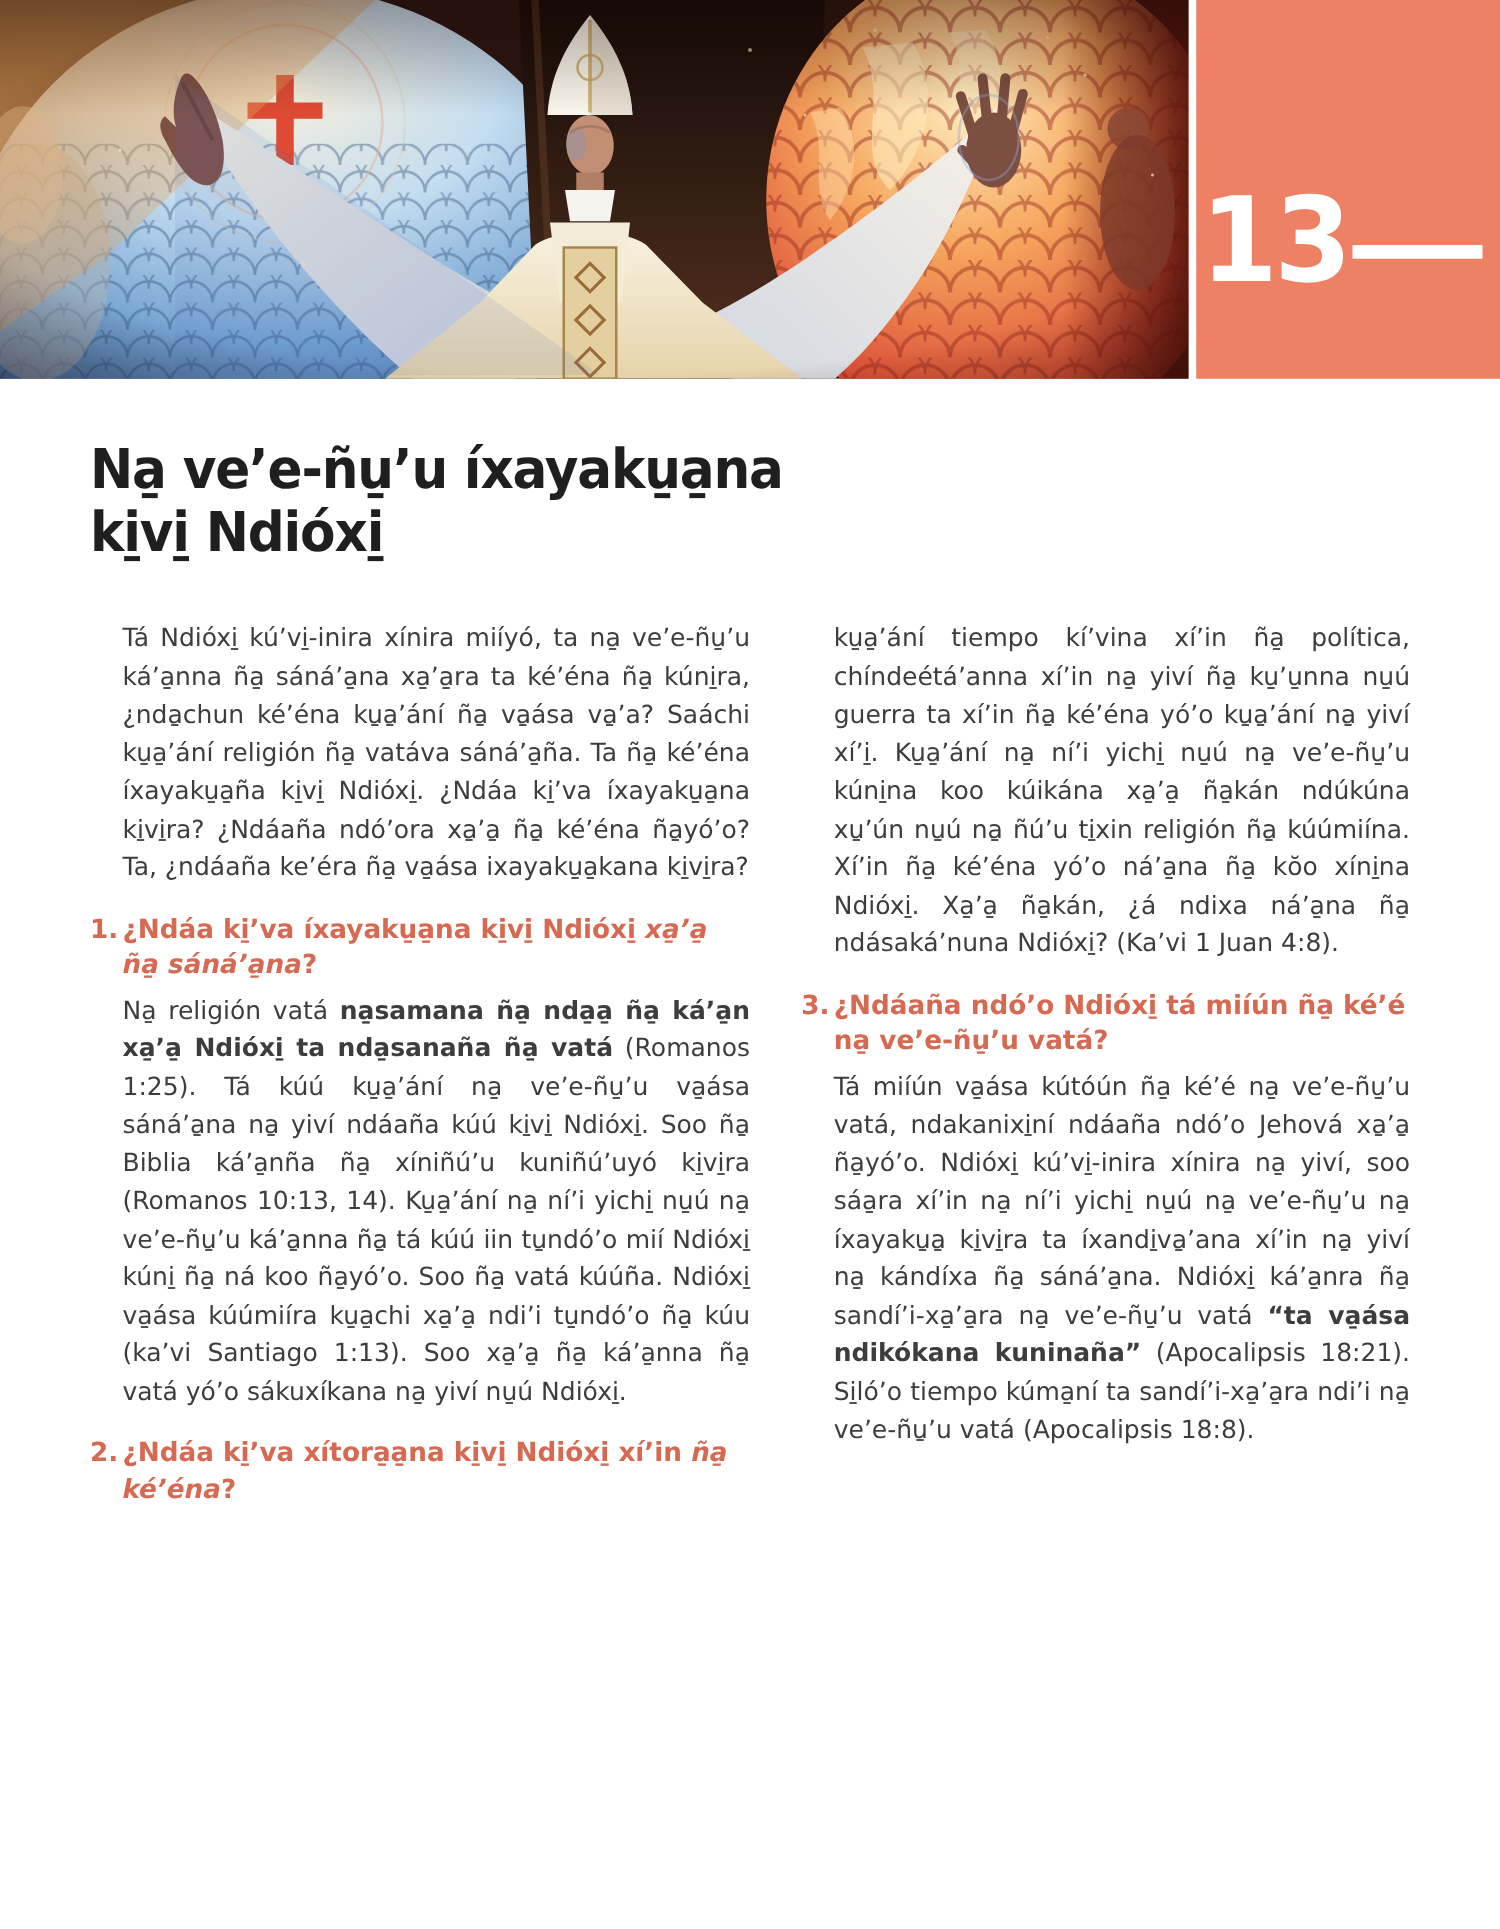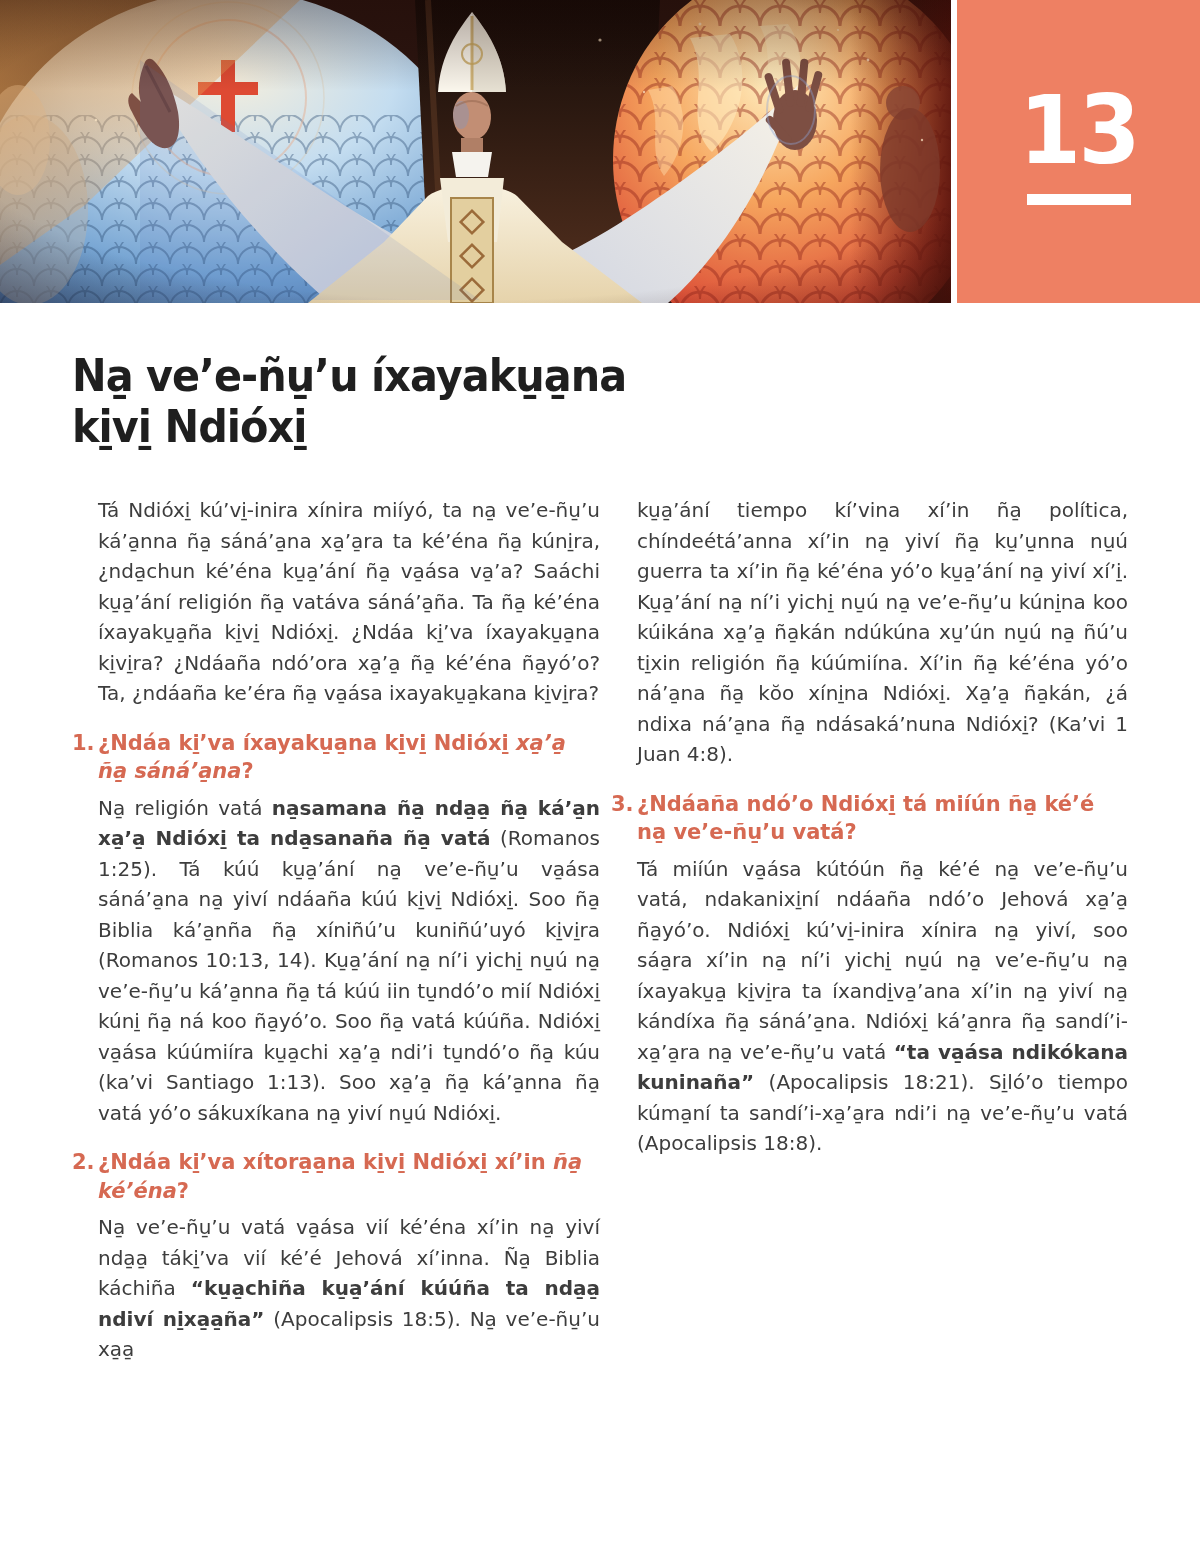--- a/index.html
+++ b/index.html
@@ -6,38 +6,38 @@
   .page {
     position:relative; width:1200px; height:1543px; background:#ffffff;
     font-family:"DejaVu Sans", sans-serif; color:#3d3d3d; overflow:hidden;
   }
 
   
   .hero { position:absolute; top:0; left:0; width:1200px; height:303px; display:flex; }
   .hero-photo { width:951px; height:303px; display:block; flex:0 0 auto; }
   .hero-gap { width:6px; background:#ffffff; flex:0 0 auto; }
   .chapter-box {
-    flex:1; background:#EE8063; display:flex; flex-direction:column;
+    flex:1; background:#EE8063; display:flex; flex-direction:row;
     align-items:center; padding-top:84px;
   }
   .chapter-number {
     font-size:94px; font-weight:bold; color:#ffffff; line-height:1;
     letter-spacing:-3px; transform:scaleX(0.95);
   }
   .chapter-underline { width:104px; height:11px; background:#ffffff; margin-top:16px; }
 
   
   .content { position:absolute; top:303px; left:72px; width:1056px; }
   .page-title {
     margin:47px 0 43px 0; font-size:44px; line-height:51px; font-weight:bold;
     color:#1f1f1f; letter-spacing:-1px; transform:scaleX(0.94); transform-origin:left top;
   }
   .page-title .t-line { display:block; }
 
-  .columns { display:flex; gap:11px; }
+  .columns { display:flex; gap:41px; }
   .col-left { width:528px; flex:0 0 auto; }
   .col-right { flex:1; min-width:0; }
 
   .para {
     margin:0 0 0 26px; text-align:justify; font-size:20px; line-height:30.5px;
     color:#3d3d3d;
   }
   .para b { font-weight:bold; }
   .cont-end { text-align-last:justify; }
 
@@ -251,21 +251,20 @@
             <span class="q-text"><span>¿Ndáa ki̱’va íxayaku̱a̱na ki̱vi̱ Ndióxi̱ </span><i>xa̱’a̱ ña̱ sáná’a̱na</i><span>?</span></span>
           </h2>
 
         <p class="para"><span>Na̱ religión vatá </span><b>na̱samana ña̱ nda̱a̱ ña̱ ká’a̱n xa̱’a̱ Ndióxi̱ ta nda̱sanaña ña̱ vatá</b><span> (Romanos 1:25). Tá kúú ku̱a̱’ání na̱ ve’e-ñu̱’u va̱ása sáná’a̱na na̱ yiví ndáaña kúú ki̱vi̱ Ndióxi̱. Soo ña̱ Biblia ká’a̱nña ña̱ xíniñú’u kuniñú’uyó ki̱vi̱ra (Romanos 10:13, 14). Ku̱a̱’ání na̱ ní’i yichi̱ nu̱ú na̱ ve’e-ñu̱’u ká’a̱nna ña̱ tá kúú iin tu̱ndó’o mií Ndióxi̱ kúni̱ ña̱ ná koo ña̱yó’o. Soo ña̱ vatá kúúña. Ndióxi̱ va̱ása kúúmiíra ku̱a̱chi xa̱’a̱ ndi’i tu̱ndó’o ña̱ kúu (ka’vi Santiago 1:13). Soo xa̱’a̱ ña̱ ká’a̱nna ña̱ vatá yó’o sákuxíkana na̱ yiví nu̱ú Ndióxi̱.</span></p>
 
         <h2 class="q-heading">
             <span class="q-num">2.</span>
             <span class="q-text"><span>¿Ndáa ki̱’va xítora̱a̱na ki̱vi̱ Ndióxi̱ xí’in </span><i>ña̱ ké’éna</i><span>?</span></span>
           </h2>
 
-        <p class="para cont-end"><span>Na̱ ve’e-ñu̱’u vatá va̱ása vií ké’éna xí’in na̱ yiví nda̱a̱ táki̱’va vií ké’é Jehová xí’inna. Ña̱ Biblia káchiña </span><b>“ku̱a̱chiña ku̱a̱’ání kúúña ta nda̱a̱ ndiví ni̱xa̱a̱ña”</b><span> (Apocalipsis 18:5). Na̱ ve’e-ñu̱’u xa̱a̱</span></p>
 
       </div>
 
       <div class="col-right">
 
         <p class="para"><span>ku̱a̱’ání tiempo kí’vina xí’in ña̱ política, chíndeétá’anna xí’in na̱ yiví ña̱ ku̱’u̱nna nu̱ú guerra ta xí’in ña̱ ké’éna yó’o ku̱a̱’ání na̱ yiví xí’i̱. Ku̱a̱’ání na̱ ní’i yichi̱ nu̱ú na̱ ve’e-ñu̱’u kúni̱na koo kúikána xa̱’a̱ ña̱kán ndúkúna xu̱’ún nu̱ú na̱ ñú’u ti̱xin religión ña̱ kúúmiína. Xí’in ña̱ ké’éna yó’o ná’a̱na ña̱ kŏo xíni̱na Ndióxi̱. Xa̱’a̱ ña̱kán, ¿á ndixa ná’a̱na ña̱ ndásaká’nuna Ndióxi̱? (Ka’vi 1 Juan 4:8).</span></p>
 
         <h2 class="q-heading">
             <span class="q-num">3.</span>
             <span class="q-text"><span>¿Ndáaña ndó’o Ndióxi̱ tá miíún ña̱ ké’é na̱ ve’e-ñu̱’u vatá?</span></span>

